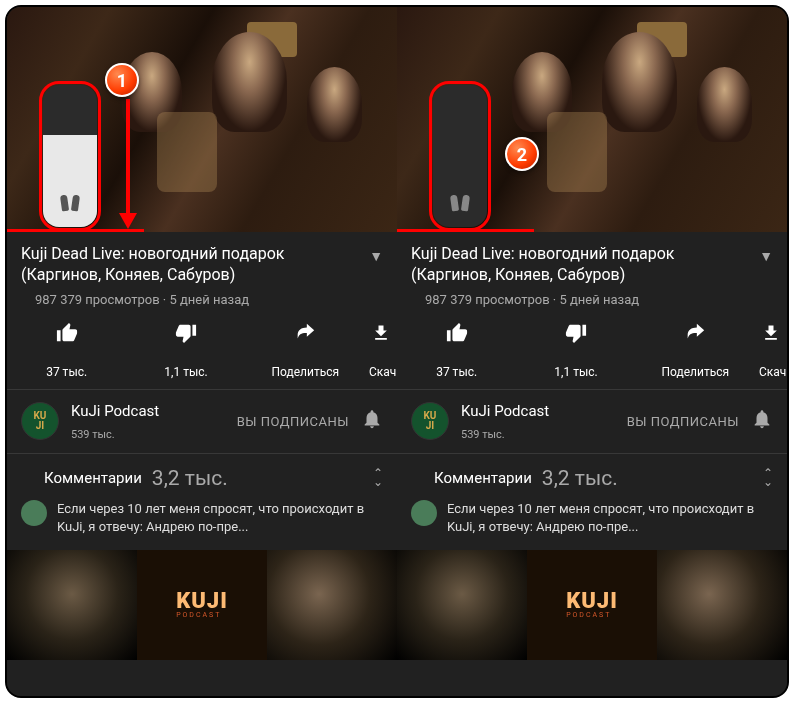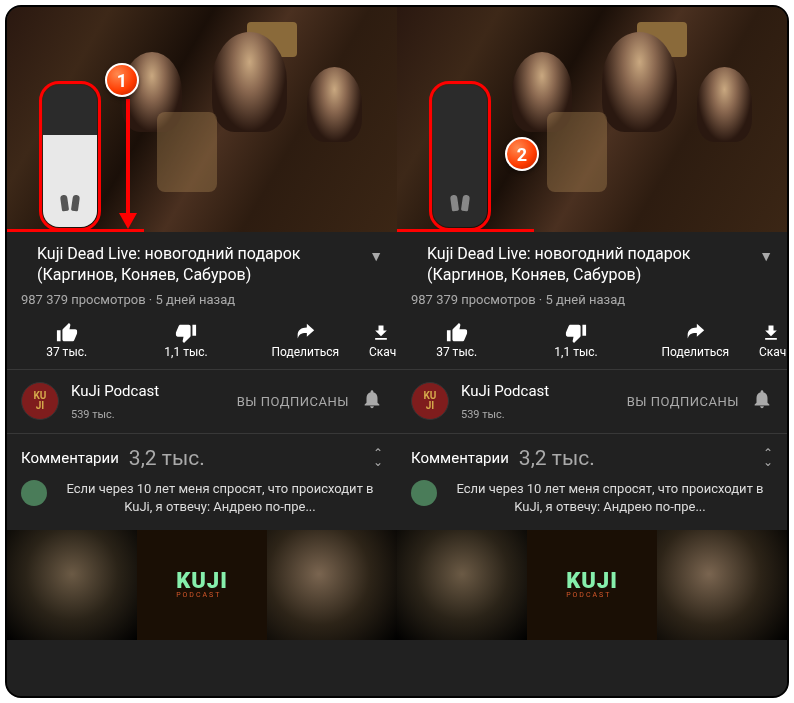--- a/index.html
+++ b/index.html
@@ -131,112 +131,112 @@
   }
   .badge-arrow {
     position: absolute;
     z-index: 9;
   }
   .badge-arrow svg { display: block; }
   .content { flex: 1; color: #fff; display: flex; flex-direction: column; }
   .title-row {
     display: flex;
     align-items: flex-start;
-    padding: 12px 14px 4px 30px;
+    padding: 12px 14px 4px 14px;
     gap: 8px;
   }
   .title-text { flex: 1; font-size: 16px; line-height: 1.3; color: #fff; }
   .chev { color: #aaa; font-size: 14px; padding-top: 4px; }
   .meta {
-    padding: 2px 14px 8px 14px;
+    padding: 2px 14px 8px 28px;
     font-size: 13px;
     color: #aaa;
   }
   .actions {
     display: flex;
     padding: 6px 0 10px 0;
     border-bottom: 1px solid #383838;
   }
   .action-btn {
     flex: 1;
     display: flex;
     flex-direction: column;
     align-items: center;
-    gap: 0;
+    gap: 20px;
     color: #fff;
     font-size: 12px;
     min-width: 0;
   }
   .action-btn.cut { flex: 0 0 32px; align-items: flex-start; padding-left: 4px; overflow: hidden; }
   .action-icon { width: 24px; height: 24px; display: flex; align-items: center; justify-content: center; }
   .channel-row {
     display: flex;
     align-items: center;
     gap: 12px;
     padding: 12px 14px;
     border-bottom: 1px solid #383838;
   }
   .avatar {
     width: 38px; height: 38px;
     border-radius: 50%;
-    background: #7f1d1d;
+    background: #14532d;
     display: flex;
     align-items: center;
     justify-content: center;
     font-size: 10px;
     font-weight: bold;
     color: #d4a84b;
     border: 1px solid #333;
     text-align: center;
     line-height: 1;
   }
   .channel-info { flex: 1; display: flex; flex-direction: column; gap: 8px; }
   .channel-name { font-size: 15px; color: #fff; }
   .channel-subs { font-size: 11px; color: #aaa; }
   .subscribed { font-size: 13px; color: #aaa; letter-spacing: 0.5px; padding-left: 36px; }
   .bell { color: #aaa; }
   .comments-row {
     display: flex;
     align-items: center;
     padding: 12px 14px 6px 14px;
     gap: 10px;
+    margin-left: 23px;
   }
   .comments-label { font-size: 15px; color: #fff; }
   .comments-count { font-size: 21px; color: #aaa; }
   .comments-expand { margin-left: auto; color: #aaa; font-size: 12px; line-height: 0.7; display:flex; flex-direction:column; }
   .comment-preview {
     display: flex;
     gap: 10px;
     padding: 4px 14px 14px 14px;
     align-items: flex-start;
   }
   .comment-av {
     width: 26px; height: 26px; border-radius: 50%;
     background: #4a7c59;
     flex: 0 0 26px;
   }
   .comment-text {
     font-size: 13px;
     color: #ddd;
     line-height: 1.4;
-    text-align: center;
   }
   .suggestions {
     display: flex;
     height: 110px;
     background: #000;
   }
   .thumb {
     flex: 1;
     position: relative;
     background: #111;
   }
   .thumb.t1 { background: radial-gradient(circle at 50% 40%, #6b5a45 0%, #2a2318 50%, #000 100%); }
   .thumb.t2 { background: #1a0f05; display:flex; align-items:center; justify-content:center; }
-  .thumb.t2 .kuji-logo { color:#86efac; font-weight:900; font-size:22px; letter-spacing:1px; line-height:0.9; text-align:center; }
+  .thumb.t2 .kuji-logo { color:#fdba74; font-weight:900; font-size:22px; letter-spacing:1px; line-height:0.9; text-align:center; }
   .thumb.t2 .kuji-sub { color:#d4572a; font-size:7px; letter-spacing:2px; }
   .thumb.t3 { background: radial-gradient(circle at 40% 40%, #7a6550 0%, #2d2418 50%, #000 100%); }
 </style>
 </head>
 <body>
 
 <div class="frame">
 
   <div class="phone">
     <div class="video-area">

